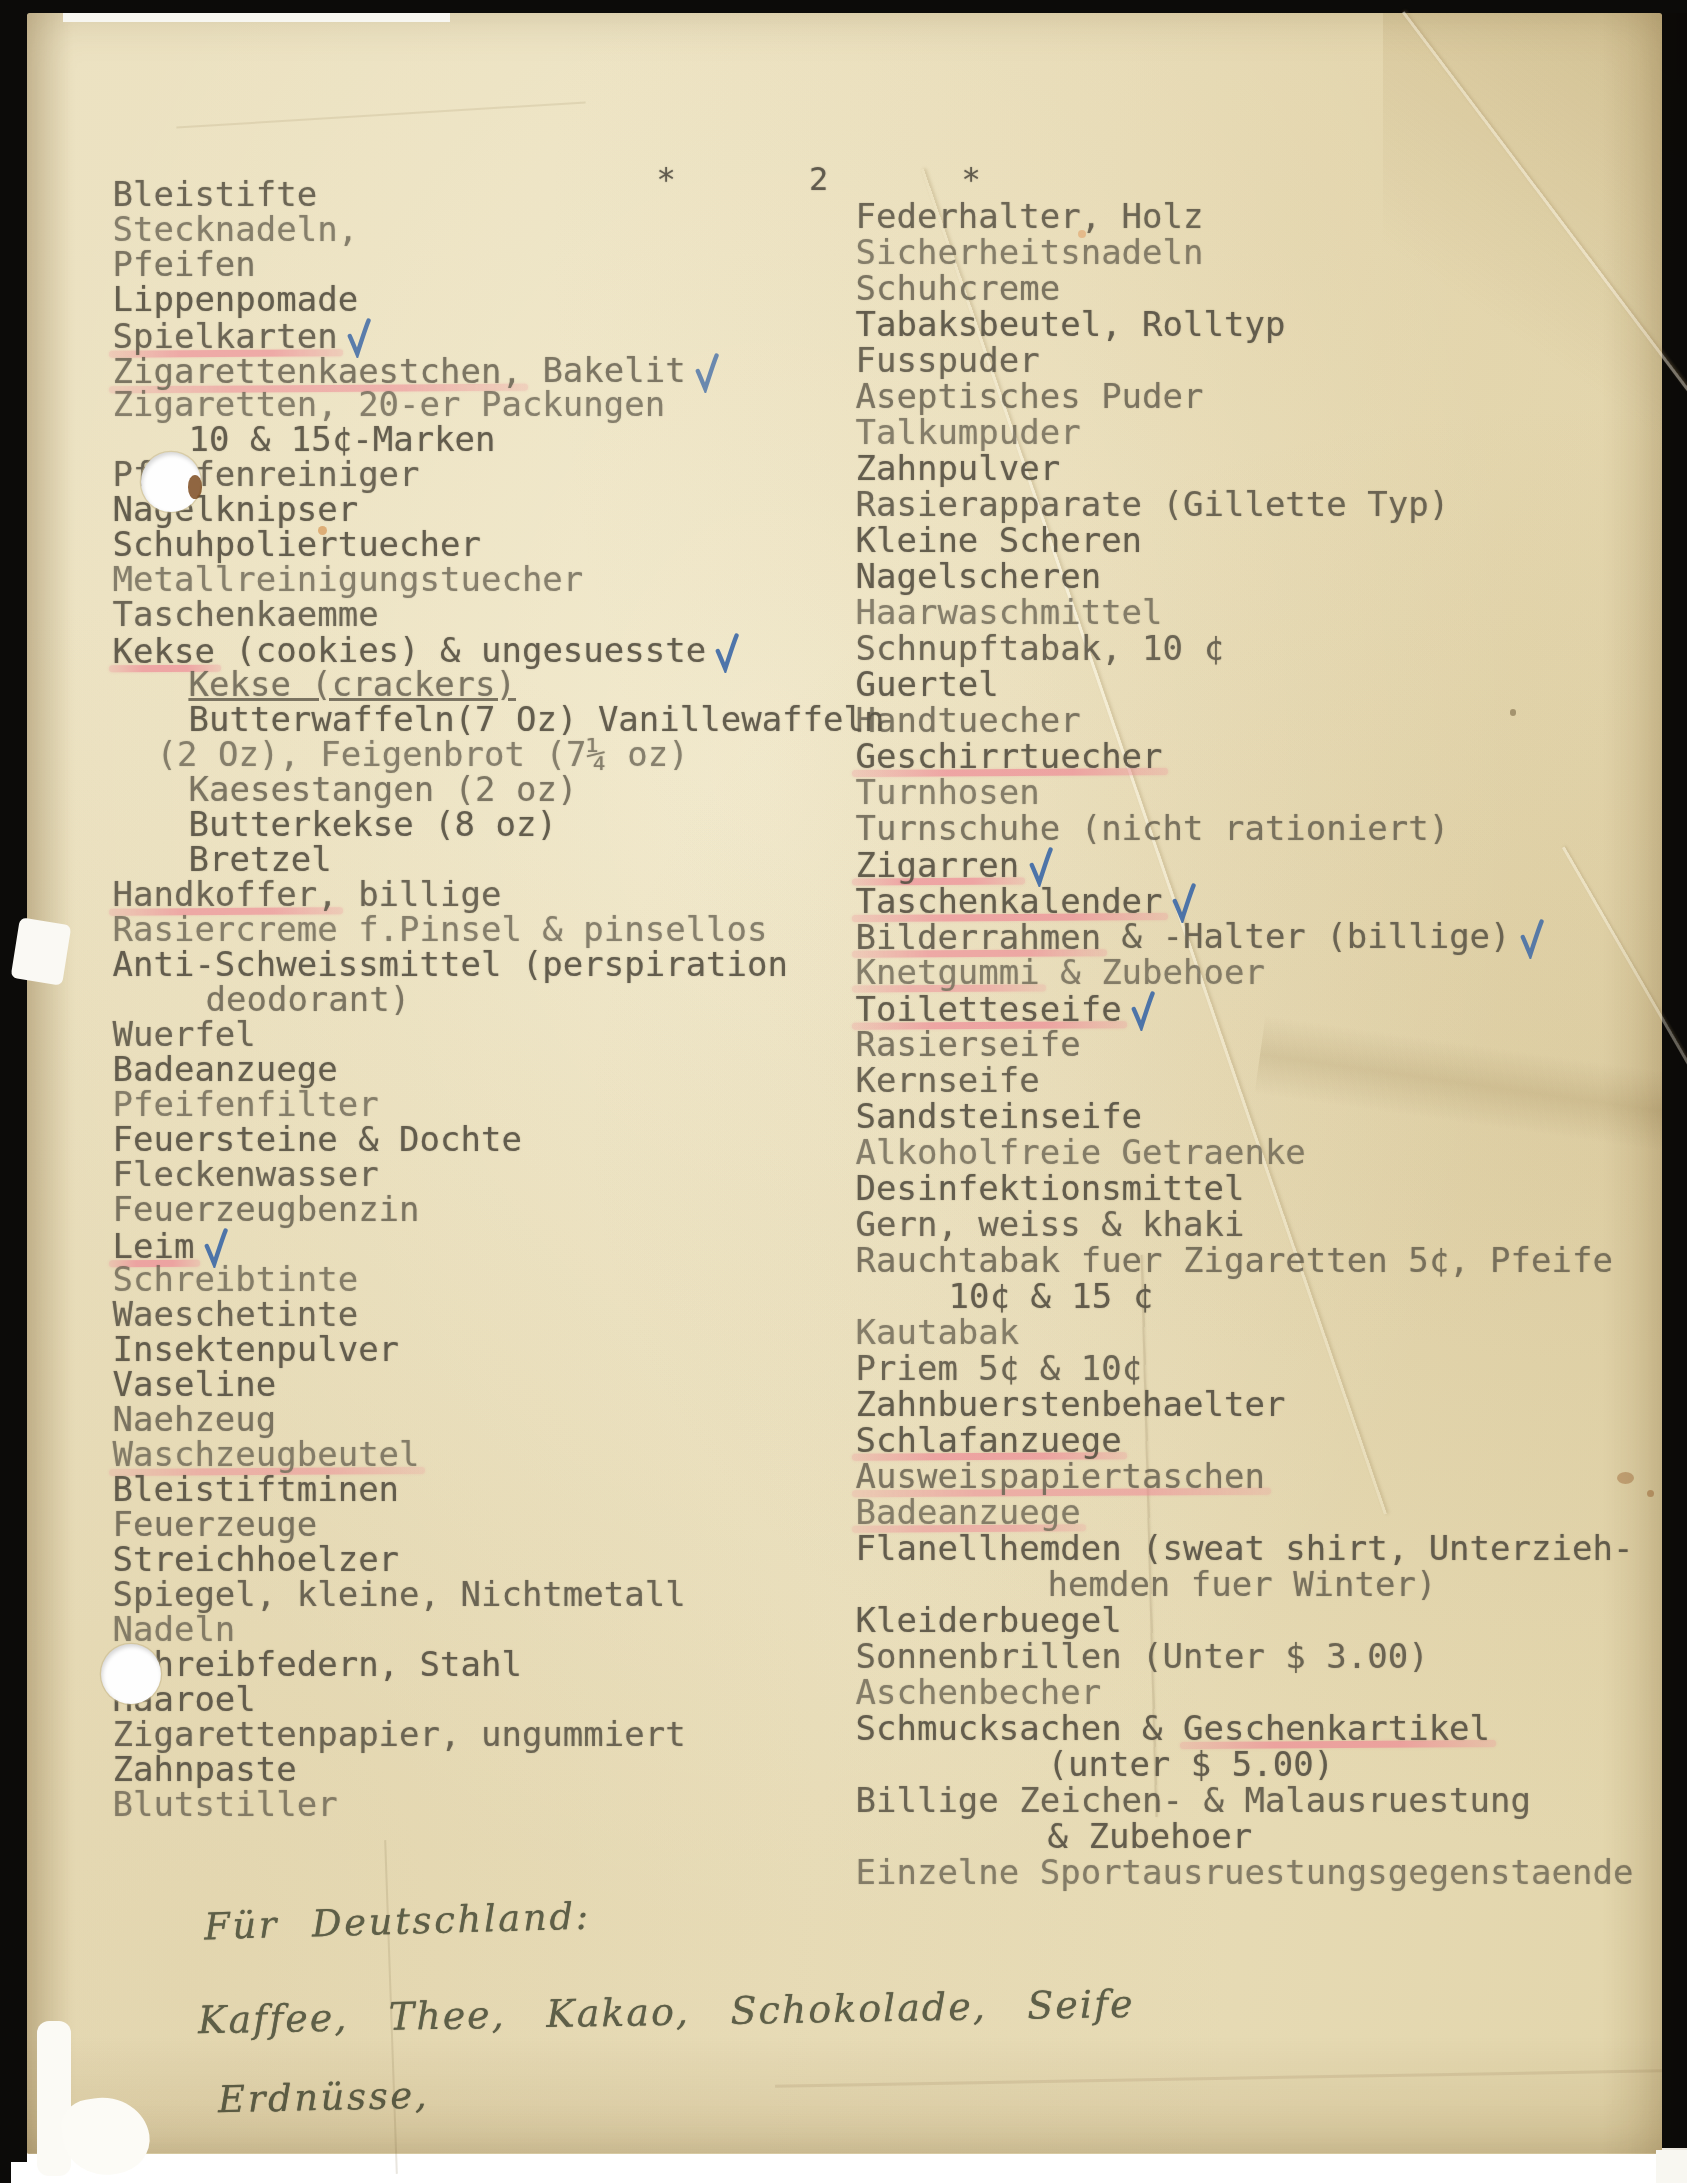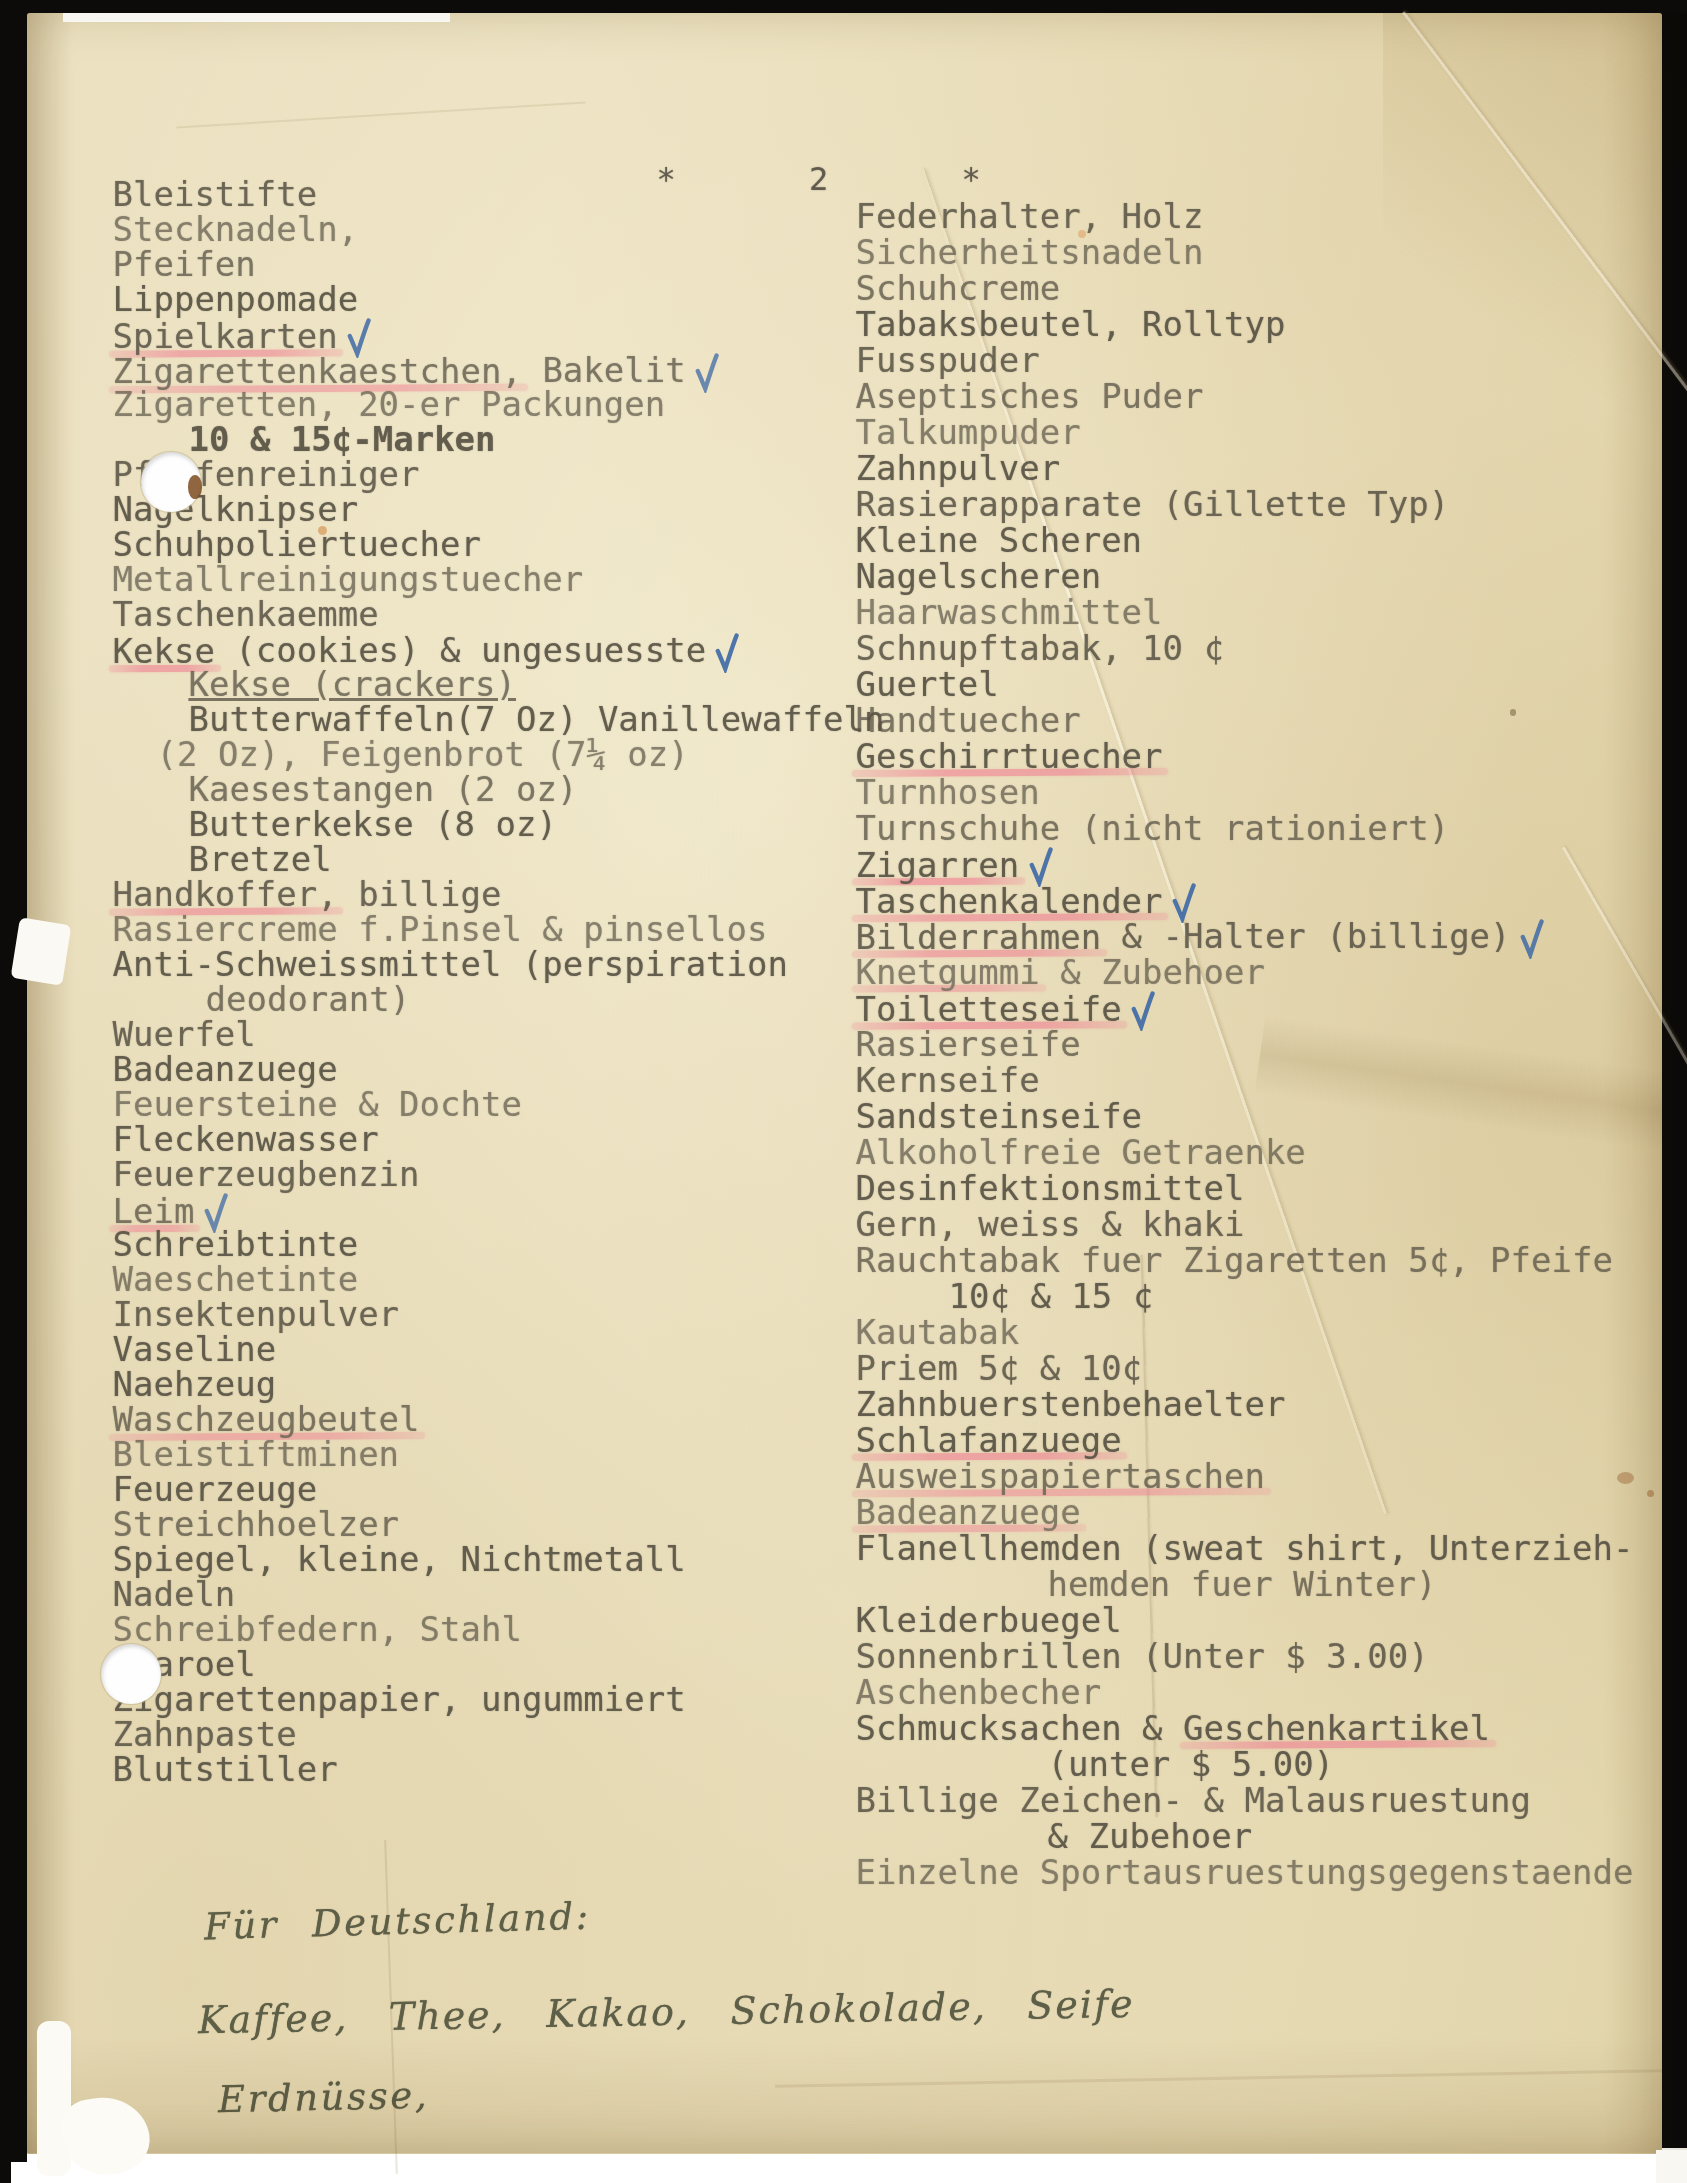--- a/index.html
+++ b/index.html
@@ -122,41 +122,42 @@
       <div class="line">Stecknadeln,</div>
       <div class="line">Pfeifen</div>
       <div class="line">Lippenpomade</div>
       <div class="line"><span class="u">Spielkarten</span><svg class="chk" viewBox="0 0 34 58">
           <path d="M4 27 C 8 36 12 46 14.5 52 C 19 38 26 16 30.5 5"></path>
         </svg></div>
       <div class="line"><span class="u">Zigarettenkaestchen,</span> Bakelit<svg class="chk" viewBox="0 0 34 58">
           <path d="M4 27 C 8 36 12 46 14.5 52 C 19 38 26 16 30.5 5"></path>
         </svg></div>
       <div class="line">Zigaretten, 20-er Packungen</div>
-      <div class="line" style="padding-left: 76px; font-weight: bold;">10 &amp; 15¢-Marken</div>
+      <div class="line" style="padding-left: 76px;">10 &amp; 15¢-Marken</div>
       <div class="line">Pfeifenreiniger</div>
       <div class="line">Nagelknipser</div>
       <div class="line">Schuhpoliertuecher</div>
       <div class="line">Metallreinigungstuecher</div>
       <div class="line">Taschenkaemme</div>
       <div class="line"><span class="u">Kekse</span> (cookies) &amp; ungesuesste<svg class="chk" viewBox="0 0 34 58">
           <path d="M4 27 C 8 36 12 46 14.5 52 C 19 38 26 16 30.5 5"></path>
         </svg></div>
       <div class="line" style="padding-left: 76px; text-decoration: underline;">Kekse (crackers)</div>
       <div class="line" style="padding-left: 76px;">Butterwaffeln(7 Oz) Vanillewaffeln</div>
       <div class="line" style="padding-left: 44px;">(2 Oz), Feigenbrot (7¼ oz)</div>
       <div class="line" style="padding-left: 76px;">Kaesestangen (2 oz)</div>
       <div class="line" style="padding-left: 76px;">Butterkekse (8 oz)</div>
       <div class="line" style="padding-left: 76px;">Bretzel</div>
       <div class="line"><span class="u">Handkoffer,</span> billige</div>
       <div class="line">Rasiercreme f.Pinsel &amp; pinsellos</div>
       <div class="line">Anti-Schweissmittel (perspiration</div>
       <div class="line" style="padding-left: 93px;">deodorant)</div>
       <div class="line">Wuerfel</div>
       <div class="line">Badeanzuege</div>
+      <div class="line">Pfeifenfilter</div>
       <div class="line">Feuersteine &amp; Dochte</div>
       <div class="line">Fleckenwasser</div>
       <div class="line">Feuerzeugbenzin</div>
       <div class="line"><span class="u">Leim</span><svg class="chk" viewBox="0 0 34 58">
           <path d="M4 27 C 8 36 12 46 14.5 52 C 19 38 26 16 30.5 5"></path>
         </svg></div>
       <div class="line">Schreibtinte</div>
       <div class="line">Waeschetinte</div>
       <div class="line">Insektenpulver</div>
       <div class="line">Vaseline</div>

